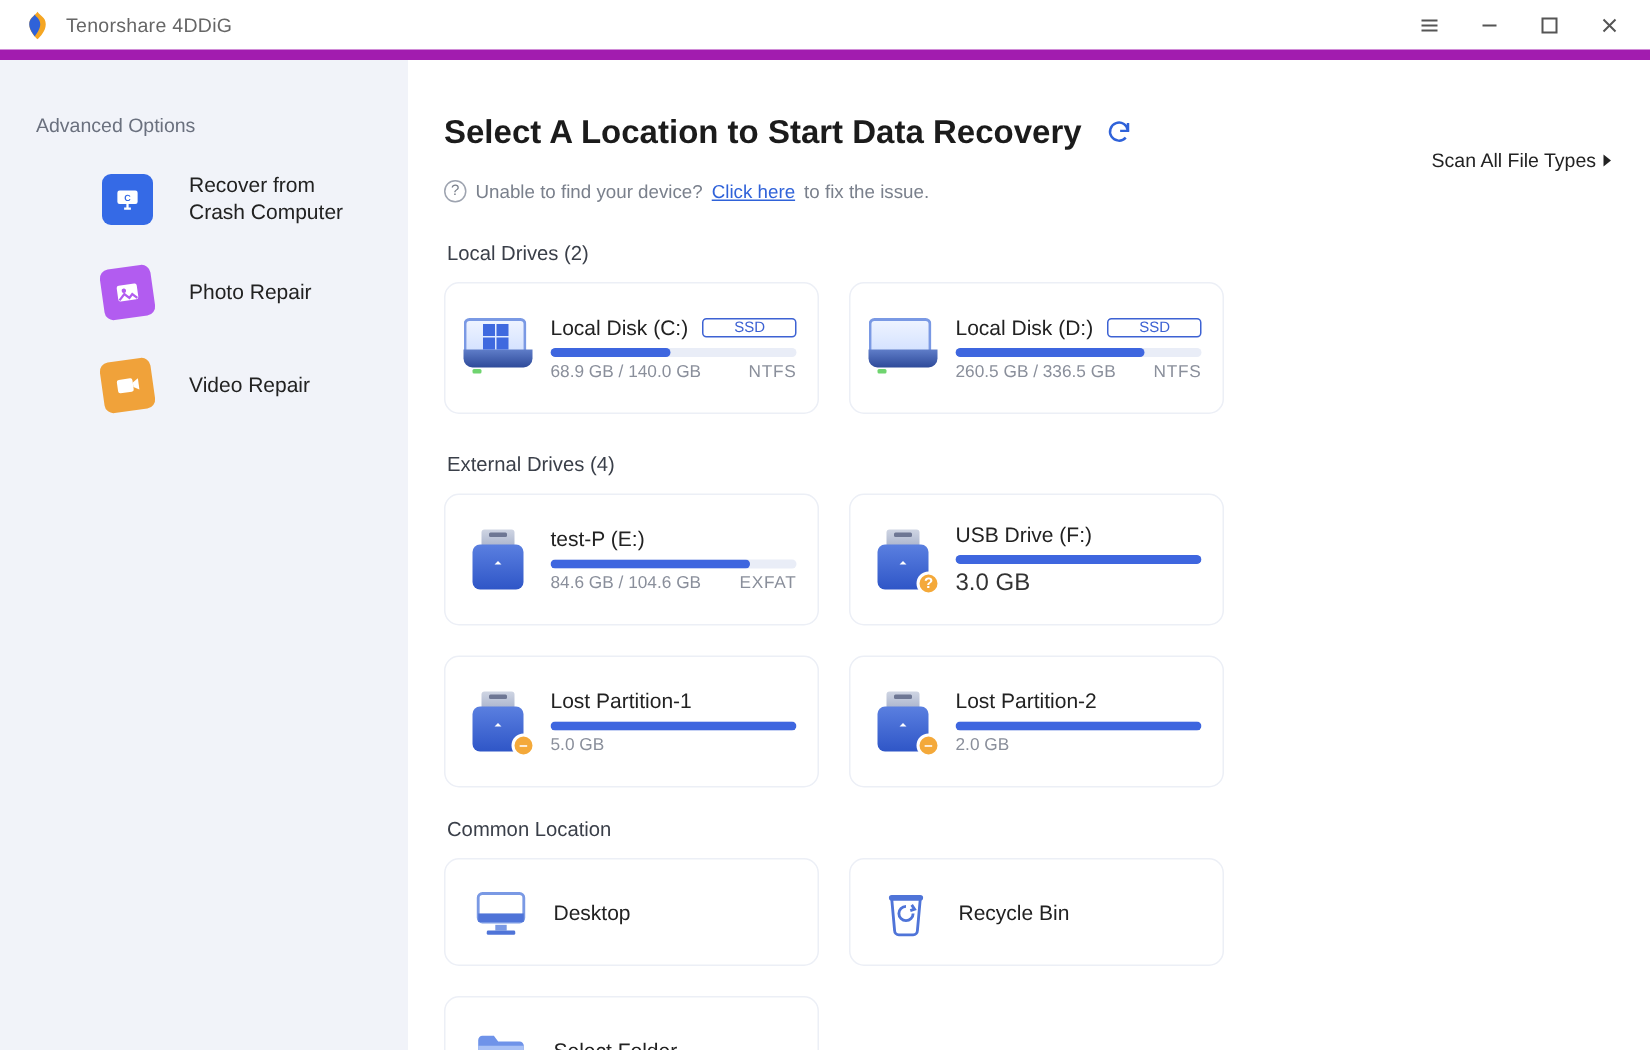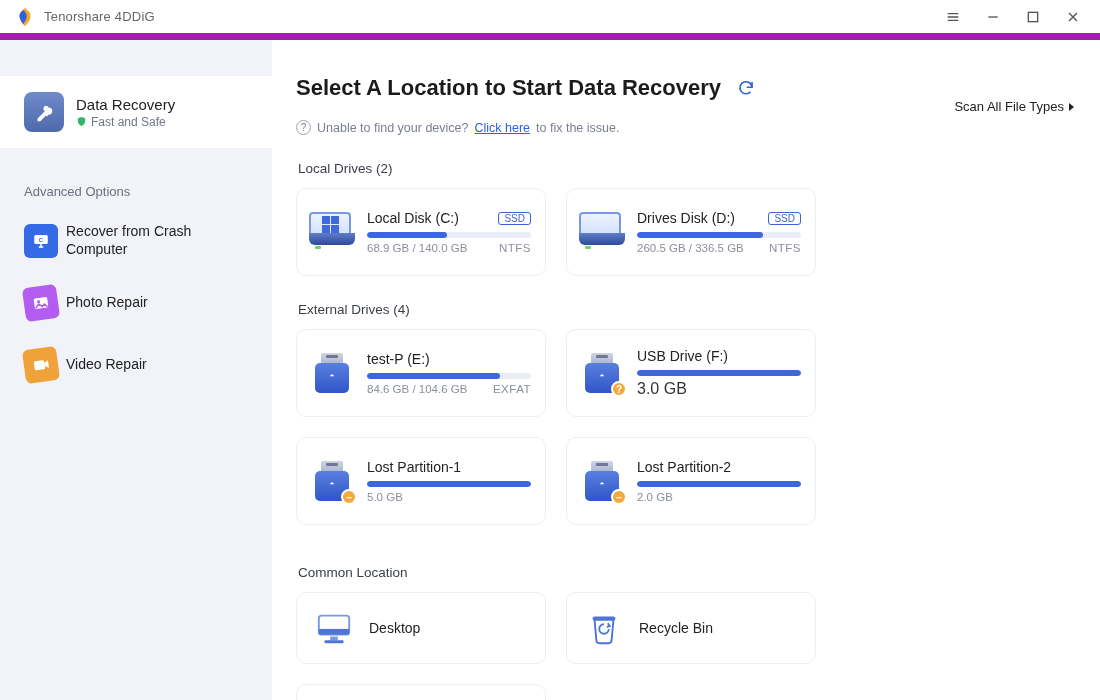--- a/index.html
+++ b/index.html
@@ -21,21 +21,21 @@
   
   .sidebar { width: 272px; background: #f1f3f9; padding-top: 36px; display: flex; flex-direction: column; }
   .primary-card { display: flex; align-items: center; padding: 16px 16px 16px 24px; background: #fff; border-top-right-radius: 0; border-bottom-right-radius: 0; margin: 0 0 36px 0; }
   .primary-card .pc-icon { width: 40px; height: 40px; margin-right: 12px; border-radius: 8px; background: linear-gradient(180deg,#6f89c9 0%,#4f6aac 100%); display: flex; align-items: center; justify-content: center; }
   .primary-card .pc-icon svg { width: 22px; height: 22px; fill: #fff; }
   .pc-title { font-size: 15px; color: #222; font-weight: 500; }
   .pc-sub { font-size: 12px; color: #6f7685; display: flex; align-items: center; gap: 4px; margin-top: 2px; }
   .pc-shield { width: 11px; height: 11px; fill: #2fb86b; }
 
   .adv-label { font-size: 13px; color: #6a707e; padding: 0 24px 10px 24px; }
-  .adv-item  { display: flex; align-items: center; gap: 8px; padding: 14px 24px; cursor: pointer; font-size: 14px; color: #222; line-height: 1.25; }
+  .adv-item  { display: flex; align-items: center; gap: 24px; padding: 14px 24px; cursor: pointer; font-size: 14px; color: #222; line-height: 1.25; margin-left: 44px; }
   .adv-item .ai-icon { width: 34px; height: 34px; display: flex; align-items: center; justify-content: center; border-radius: 6px; flex-shrink: 0; }
   .ai-crash  { background: #356ae6; }
   .ai-photo  { background: #b25cf0; transform: rotate(-8deg); }
   .ai-video  { background: #f0a23a; transform: rotate(-8deg); }
   .ai-icon svg { width: 18px; height: 18px; fill: #fff; }
   .adv-item .ai-text { max-width: 150px; }
 
   
   .main { flex: 1; padding: 22px 24px 0 24px; overflow: hidden; background: #fff; }
   .head-row { display: flex; align-items: center; }
@@ -52,21 +52,21 @@
 
   .section-label { font-size: 13.5px; color: #3a3f49; margin: 26px 0 12px 2px; }
 
   
   .cards { display: flex; flex-wrap: wrap; gap: 20px; }
   .drive-card { width: 250px; height: 88px; border: 1px solid #eceff6; border-radius: 10px; padding: 12px 14px 12px 12px; display: flex; gap: 12px; align-items: center; cursor: pointer; background:#fff; }
   .drive-icon { width: 46px; height: 40px; flex-shrink: 0; position: relative; }
   .drive-body { flex: 1; }
   .drive-name-row { display: flex; align-items: center; }
   .drive-name { font-size: 14px; color: #222; }
-  .ssd-badge { font-size: 10px; color: #3d62d3; border: 1px solid #3d62d3; border-radius: 3px; padding: 0 5px; margin-left: auto; }
+  .ssd-badge { font-size: 10px; color: #3d62d3; border: 1px solid #3d62d3; border-radius: 3px; padding: 0 20px; margin-left: auto; }
   .bar { width: 100%; height: 6px; border-radius: 3px; background: #e9edf7; margin: 6px 0 4px 0; position: relative; overflow: hidden; }
   .bar-fill { position: absolute; top:0; left:0; height:100%; background:#3e66df; border-radius:3px; }
   .drive-bottom-row { display: flex; font-size: 11.5px; color: #8a8f9b; }
   .drive-size { }
   .drive-fs { margin-left: auto; letter-spacing:.5px;}
   .drive-card.lost .bar-fill { width: 100% !important; }
   .drive-card.lost .under-bar { font-size: 11.5px; color:#8a8f9b; margin-top:2px;}
 
   .drive-card.common { height: 72px; padding: 10px 14px; align-items: center; }
   .drive-card.common .drive-body { display:flex; align-items:center; }
@@ -124,36 +124,20 @@
         <svg viewBox="0 0 24 24">
           <path d="M6 6l12 12M18 6L6 18"></path>
         </svg>
       </div>
   </div>
 </div>
 
 <div class="app">
 
   <div class="sidebar">
-    <div class="primary-card">
-      <div class="pc-icon">
-        <svg viewBox="0 0 24 24">
-            <path d="M5 19l6-6 3 3-6 6H5v-3zm12-12a3 3 0 1 0-4 4l-2 2 4 4 2-2a3 3 0 0 0 0-8z"></path>
-          </svg>
-      </div>
-      <div>
-        <div class="pc-title">Data Recovery</div>
-        <div class="pc-sub">
-          <svg class="pc-shield" viewBox="0 0 24 24">
-              <path d="M12 2l8 3v6c0 5-3.5 9-8 11-4.5-2-8-6-8-11V5l8-3z"></path>
-            </svg>
-          <span>Fast and Safe</span>
-        </div>
-      </div>
-    </div>
 
     <div class="adv-label">Advanced Options</div>
 
     <div class="adv-item">
       <div class="ai-icon ai-crash">
         <svg viewBox="0 0 24 24">
             <rect x="3" y="4" width="18" height="12" rx="2"></rect>
             <path d="M9 20h6M12 16v4" stroke="#fff" stroke-width="2" fill="none"></path>
             <text x="12" y="13" text-anchor="middle" font-size="8" fill="#356ae6" font-weight="bold">C</text>
           </svg>
@@ -243,21 +227,21 @@
       <div class="drive-card">
         <div class="drive-icon">
           <div class="hdd">
               <div class="top"></div>
               <div class="base"></div>
               <div class="led"></div>
             </div>
         </div>
         <div class="drive-body">
           <div class="drive-name-row">
-            <span class="drive-name">Drives Disk (D:)</span>
+            <span class="drive-name">Local Disk (D:)</span>
             <span class="ssd-badge">SSD</span>
           </div>
           <div class="bar">
               <div class="bar-fill" style="width:77%"></div>
             </div>
           <div class="drive-bottom-row">
             <span class="drive-size">260.5 GB / 336.5 GB</span>
             <span class="drive-fs">NTFS</span>
           </div>
         </div>
@@ -355,21 +339,21 @@
               <span class="drive-name">Lost Partition-2</span>
             </div>
           <div class="bar">
               <div class="bar-fill"></div>
             </div>
           <div class="under-bar">2.0 GB</div>
         </div>
       </div>
     </div>
 
-    <div class="section-label" style="margin-top:40px">Common Location</div>
+    <div class="section-label" style="margin-top:20px">Common Location</div>
     <div class="cards">
       <div class="drive-card common">
         <div class="cl-icon cl-desktop">
           <svg viewBox="0 0 40 34">
               <rect x="4" y="4" width="32" height="20" rx="3" fill="#fff" stroke="#7a99e4" stroke-width="2"></rect>
               <rect x="4" y="18" width="32" height="6" fill="#4f74d8"></rect>
               <rect x="16" y="26" width="8" height="4" fill="#7a99e4"></rect>
               <rect x="10" y="30" width="20" height="3" rx="1" fill="#4f74d8"></rect>
             </svg>
         </div>

